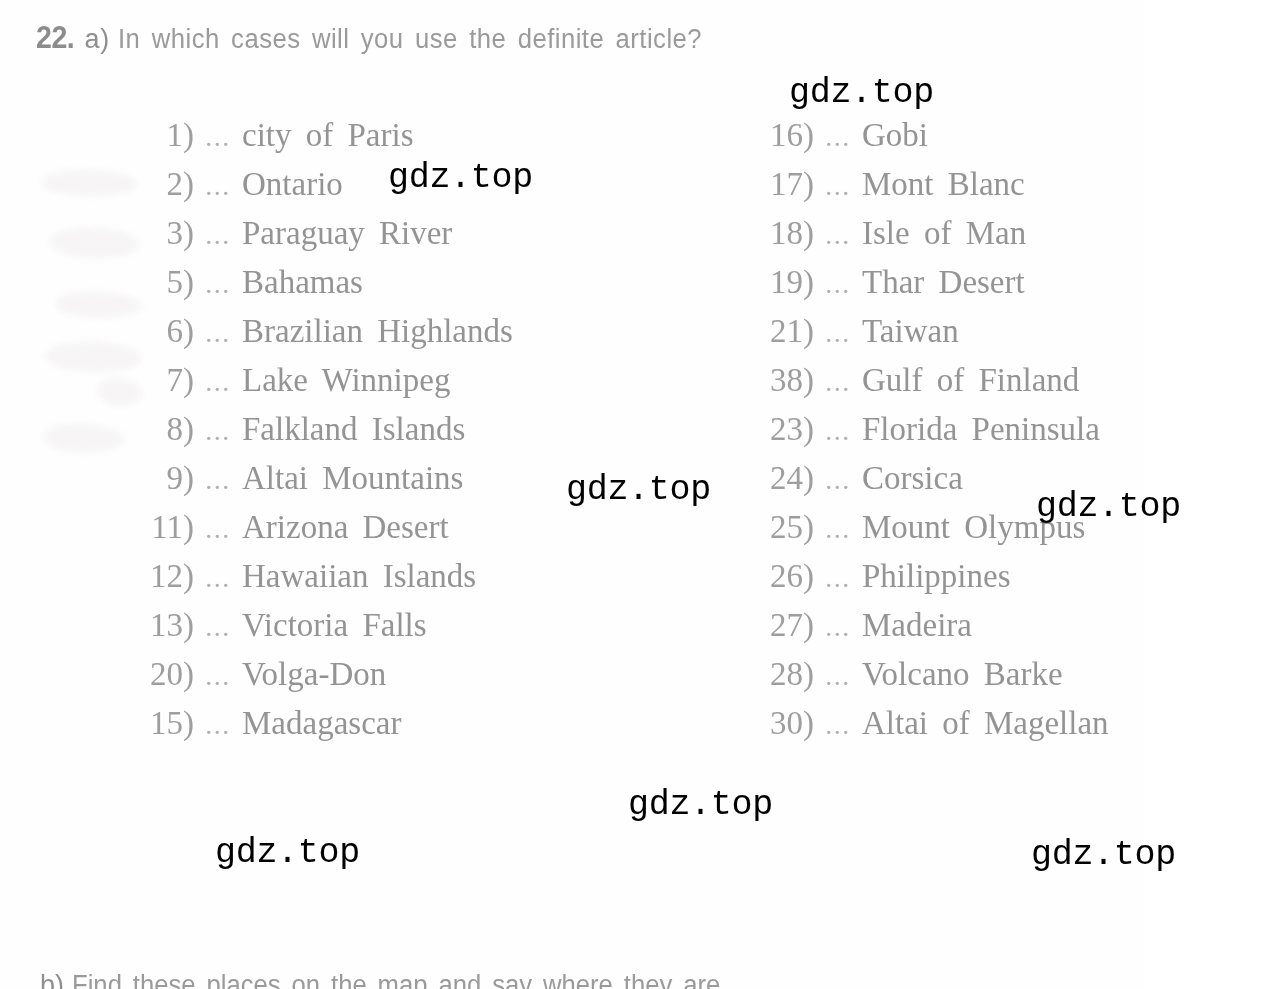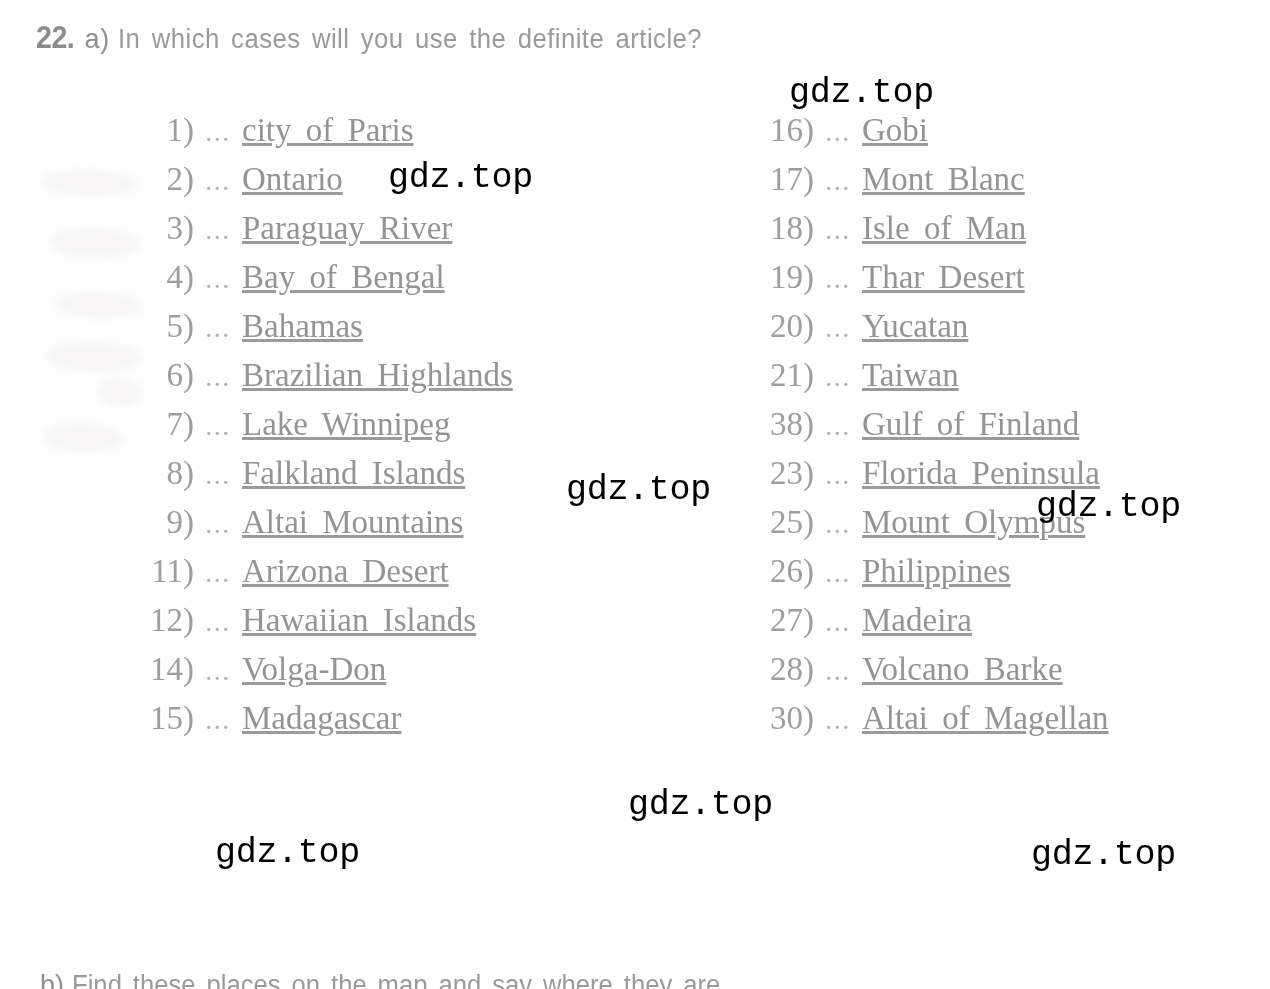--- a/index.html
+++ b/index.html
@@ -79,26 +79,25 @@
   }
   .list-column {
     position: absolute;
     top: 0;
   }
   .col-left  { left: 128px; }
   .col-right { left: 748px; }
 
   .list-item {
     height: 49px;
-    line-height: 49px;
+    line-height: 59px;
     white-space: nowrap;
     color: #9b9b9b;
     font-family: "Liberation Serif", serif;
     font-size: 33px;
-    text-decoration: underline;
   }
   .item-num {
     display: inline-block;
     width: 66px;
     text-align: right;
     color: #9e9e9e;
   }
   .item-dots {
     display: inline-block;
     width: 48px;
@@ -156,40 +155,40 @@
   <div class="task-heading">
     <span class="task-number">22.</span><span class="part-label">a)</span>&nbsp;<span class="heading-text">In which cases will you use the definite article?</span>
   </div>
 
   <div class="columns">
 
     <div class="list-column col-left" id="col-left">
         <div class="list-item"><span class="item-num">1)</span><span class="item-dots">...</span><span class="item-text">city of Paris</span></div>
         <div class="list-item"><span class="item-num">2)</span><span class="item-dots">...</span><span class="item-text">Ontario</span></div>
         <div class="list-item"><span class="item-num">3)</span><span class="item-dots">...</span><span class="item-text">Paraguay River</span></div>
-        <div class="list-item"><span class="item-num">4)</span><span class="item-dots">...</span><span class="item-text">Bay of Bengal</span></div>
         <div class="list-item"><span class="item-num">5)</span><span class="item-dots">...</span><span class="item-text">Bahamas</span></div>
         <div class="list-item"><span class="item-num">6)</span><span class="item-dots">...</span><span class="item-text">Brazilian Highlands</span></div>
         <div class="list-item"><span class="item-num">7)</span><span class="item-dots">...</span><span class="item-text">Lake Winnipeg</span></div>
         <div class="list-item"><span class="item-num">8)</span><span class="item-dots">...</span><span class="item-text">Falkland Islands</span></div>
         <div class="list-item"><span class="item-num">9)</span><span class="item-dots">...</span><span class="item-text">Altai Mountains</span></div>
         <div class="list-item"><span class="item-num">11)</span><span class="item-dots">...</span><span class="item-text">Arizona Desert</span></div>
         <div class="list-item"><span class="item-num">12)</span><span class="item-dots">...</span><span class="item-text">Hawaiian Islands</span></div>
-        <div class="list-item"><span class="item-num">14)</span><span class="item-dots">...</span><span class="item-text">Volga-Don</span></div>
+        <div class="list-item"><span class="item-num">13)</span><span class="item-dots">...</span><span class="item-text">Victoria Falls</span></div>
+        <div class="list-item"><span class="item-num">20)</span><span class="item-dots">...</span><span class="item-text">Volga-Don</span></div>
         <div class="list-item"><span class="item-num">15)</span><span class="item-dots">...</span><span class="item-text">Madagascar</span></div>
       </div>
     <div class="list-column col-right" id="col-right">
         <div class="list-item"><span class="item-num">16)</span><span class="item-dots">...</span><span class="item-text">Gobi</span></div>
         <div class="list-item"><span class="item-num">17)</span><span class="item-dots">...</span><span class="item-text">Mont Blanc</span></div>
         <div class="list-item"><span class="item-num">18)</span><span class="item-dots">...</span><span class="item-text">Isle of Man</span></div>
         <div class="list-item"><span class="item-num">19)</span><span class="item-dots">...</span><span class="item-text">Thar Desert</span></div>
-        <div class="list-item"><span class="item-num">20)</span><span class="item-dots">...</span><span class="item-text">Yucatan</span></div>
         <div class="list-item"><span class="item-num">21)</span><span class="item-dots">...</span><span class="item-text">Taiwan</span></div>
         <div class="list-item"><span class="item-num">38)</span><span class="item-dots">...</span><span class="item-text">Gulf of Finland</span></div>
         <div class="list-item"><span class="item-num">23)</span><span class="item-dots">...</span><span class="item-text">Florida Peninsula</span></div>
+        <div class="list-item"><span class="item-num">24)</span><span class="item-dots">...</span><span class="item-text">Corsica</span></div>
         <div class="list-item"><span class="item-num">25)</span><span class="item-dots">...</span><span class="item-text">Mount Olympus</span></div>
         <div class="list-item"><span class="item-num">26)</span><span class="item-dots">...</span><span class="item-text">Philippines</span></div>
         <div class="list-item"><span class="item-num">27)</span><span class="item-dots">...</span><span class="item-text">Madeira</span></div>
         <div class="list-item"><span class="item-num">28)</span><span class="item-dots">...</span><span class="item-text">Volcano Barke</span></div>
         <div class="list-item"><span class="item-num">30)</span><span class="item-dots">...</span><span class="item-text">Altai of Magellan</span></div>
       </div>
 
   </div>
 
   <div class="task-footer">

